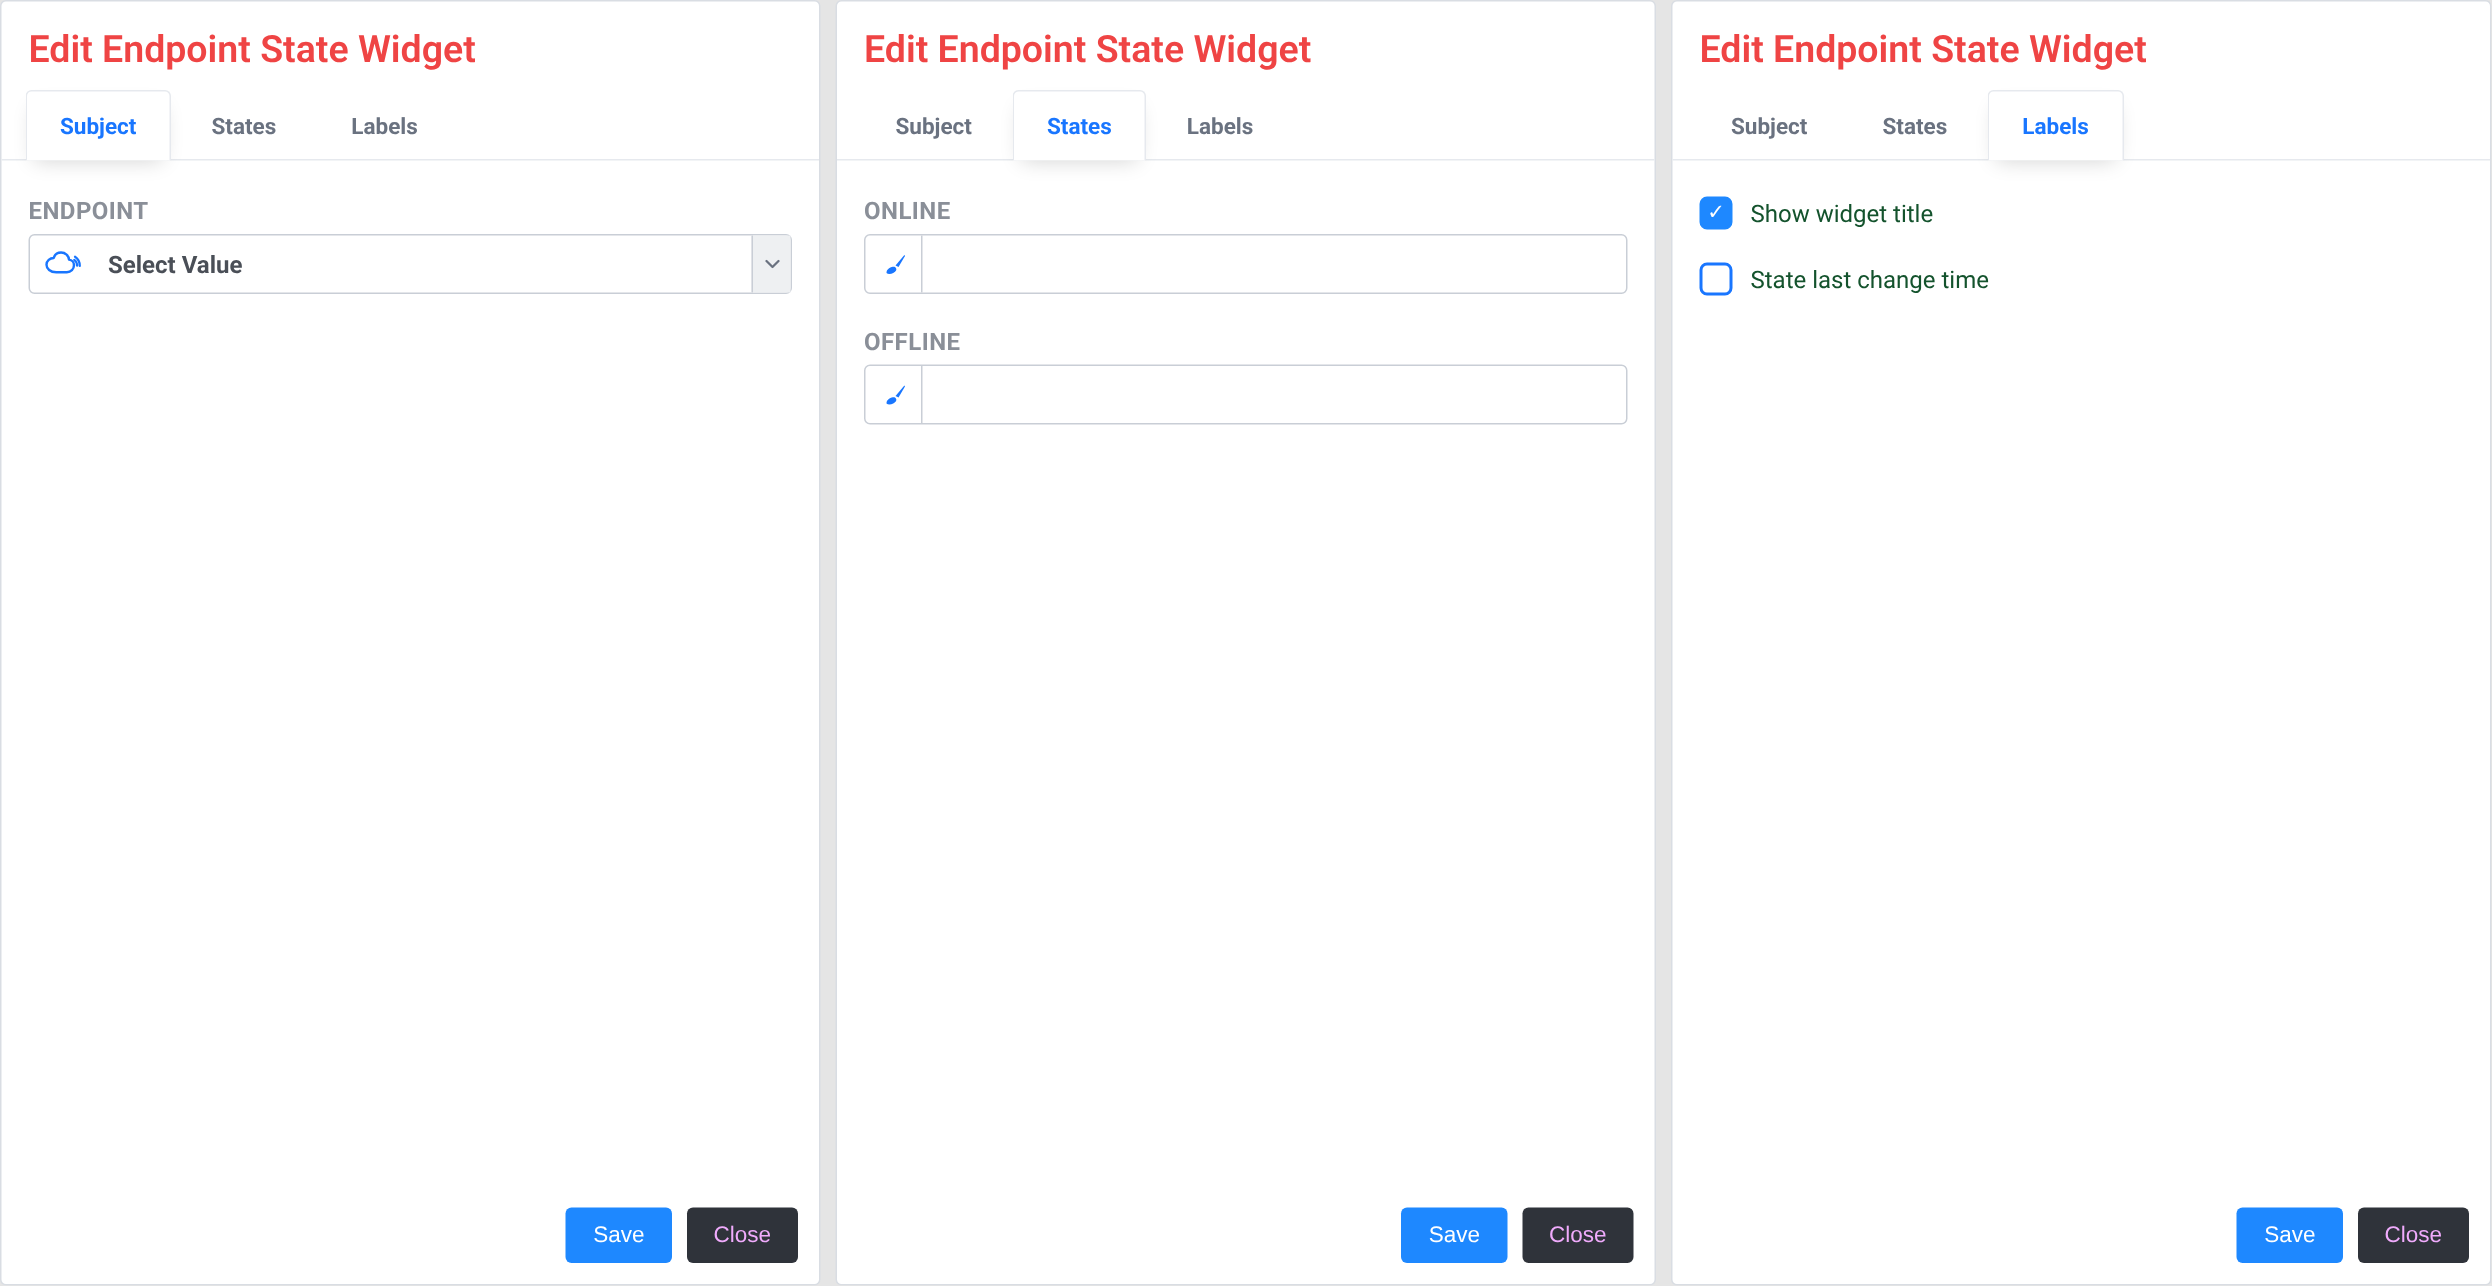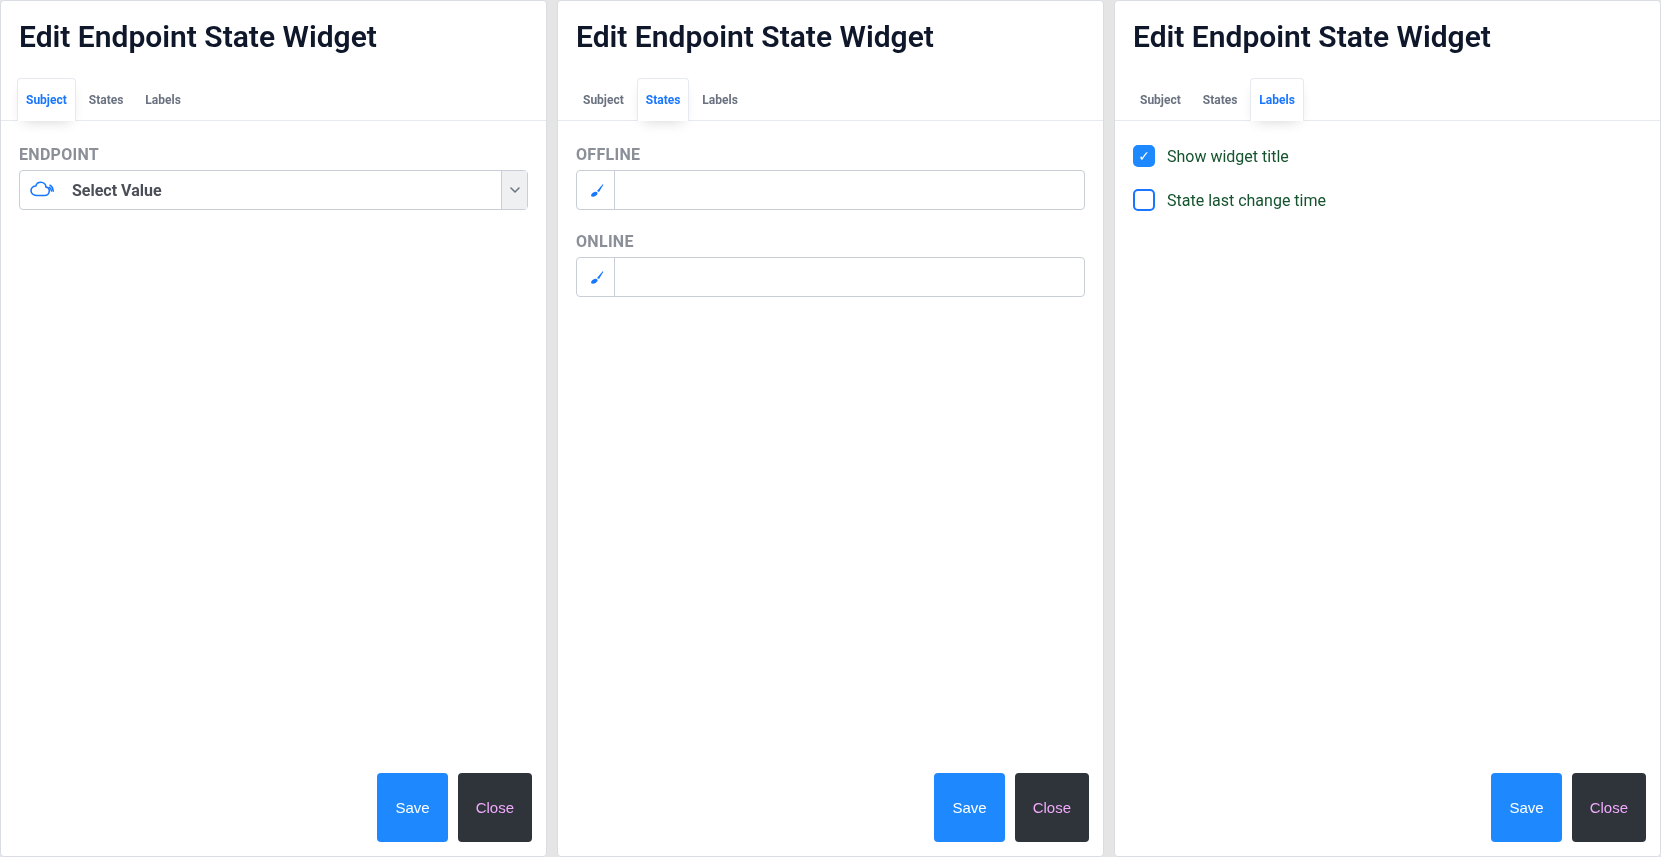--- a/index.html
+++ b/index.html
@@ -22,35 +22,35 @@
     border: 1px solid #d9dde3;
     border-radius: 4px;
     display: flex;
     flex-direction: column;
     min-width: 0;
   }
   .panel-header {
     padding: 18px 18px 10px 18px;
   }
   h2.title {
-    font-size: 30px;
+    font-size: 25px;
     font-weight: 600;
-    color: #0f172a;
-    margin-bottom: 14px;
+    color: #ef4444;
+    margin-bottom: 2px;
   }
   .tabs {
     display: flex;
     gap: 4px;
     border-bottom: 1px solid #e6e9ee;
     padding: 0 16px;
   }
   .tab {
     position: relative;
-    padding: 14px 8px;
-    font-size: 12px;
+    padding: 14px 22px;
+    font-size: 15px;
     font-weight: 700;
     color: #6a7280;
     cursor: pointer;
     border: 1px solid transparent;
     border-bottom: none;
     border-radius: 4px 4px 0 0;
     margin-bottom: -1px;
     background: transparent;
   }
   .tab.active {
@@ -169,21 +169,21 @@
 
   .footer {
     padding: 10px 14px 14px 14px;
     display: flex;
     gap: 10px;
     justify-content: flex-end;
     border-top: none;
   }
   .btn {
     font-size: 15px;
-    padding: 26px 18px;
+    padding: 10px 18px;
     border-radius: 4px;
     border: none;
     cursor: pointer;
     font-weight: 500;
   }
   .btn-primary { background: #1e88ff; color: #fff; }
   .btn-dark { background: #2f333a; color: #f0abfc; }
 
   svg { display: block; }
 </style>
@@ -227,47 +227,47 @@
   <div class="panel">
     <div class="panel-header">
       <h2 class="title">Edit Endpoint State Widget</h2>
     </div>
     <div class="tabs">
       <div class="tab">Subject</div>
       <div class="tab active">States</div>
       <div class="tab">Labels</div>
     </div>
     <div class="scroll-area">
+
+      <div class="state-group">
+        <div class="field-label">ONLINE</div>
+        <div class="color-input-row">
+          <div class="color-swatch-btn">
+            <svg width="18" height="18" viewBox="0 0 18 18">
+              <path d="M4 15 C4 12.5 6 11.5 7.5 11 C9 10.5 9.8 10.9 10.3 11.6 C11 12.5 10.4 14 8.5 15 C7 15.8 5 16 4 15 Z" fill="#1976ff"></path>
+              <path d="M10 10 L15.5 3.5 C16 3 16.5 3.3 16.2 3.9 L12 11" fill="#1976ff"></path>
+            </svg>
+          </div>
+          <input class="color-text-input" value="" style="">
+        </div>
+      </div>
 
       <div class="state-group">
         <div class="field-label">OFFLINE</div>
         <div class="color-input-row">
           <div class="color-swatch-btn">
             <svg width="18" height="18" viewBox="0 0 18 18">
               <path d="M4 15 C4 12.5 6 11.5 7.5 11 C9 10.5 9.8 10.9 10.3 11.6 C11 12.5 10.4 14 8.5 15 C7 15.8 5 16 4 15 Z" fill="#1976ff"></path>
               <path d="M10 10 L15.5 3.5 C16 3 16.5 3.3 16.2 3.9 L12 11" fill="#1976ff"></path>
             </svg>
           </div>
           <input class="color-text-input" value="" style="">
         </div>
       </div>
 
-      <div class="state-group">
-        <div class="field-label">ONLINE</div>
-        <div class="color-input-row">
-          <div class="color-swatch-btn">
-            <svg width="18" height="18" viewBox="0 0 18 18">
-              <path d="M4 15 C4 12.5 6 11.5 7.5 11 C9 10.5 9.8 10.9 10.3 11.6 C11 12.5 10.4 14 8.5 15 C7 15.8 5 16 4 15 Z" fill="#1976ff"></path>
-              <path d="M10 10 L15.5 3.5 C16 3 16.5 3.3 16.2 3.9 L12 11" fill="#1976ff"></path>
-            </svg>
-          </div>
-          <input class="color-text-input" value="" style="">
-        </div>
-      </div>
-
     </div>
     <div class="footer">
       <button class="btn btn-primary">Save</button>
       <button class="btn btn-dark">Close</button>
     </div>
   </div>
 
   <div class="panel">
     <div class="panel-header">
       <h2 class="title">Edit Endpoint State Widget</h2>

